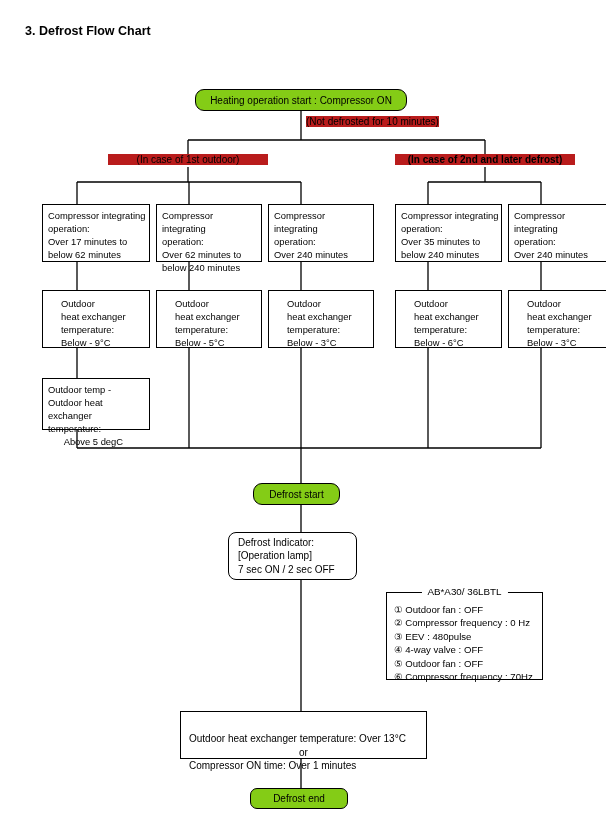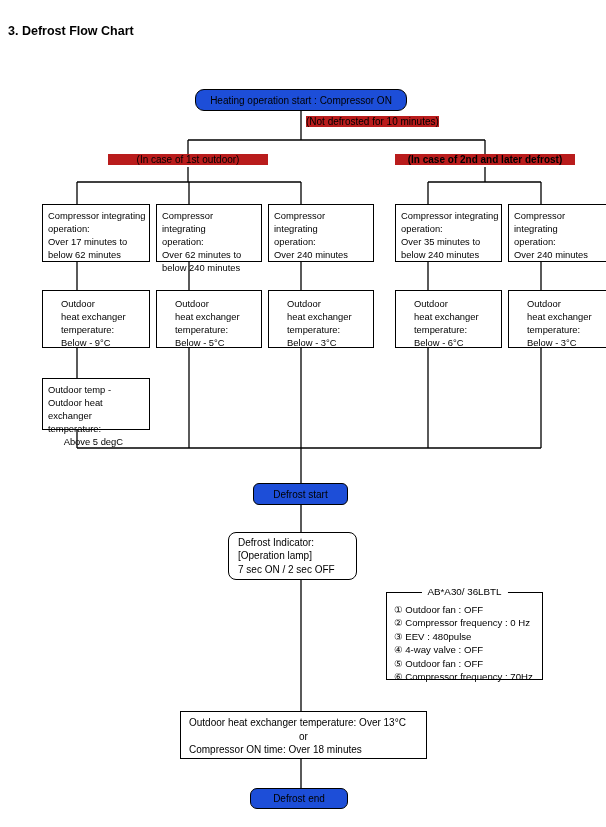--- a/index.html
+++ b/index.html
@@ -5,21 +5,21 @@
   html,body{margin:0;padding:0;background:#fff;}
   #page{
     position:relative;width:606px;height:827px;background:#ffffff;
     font-family:"Liberation Sans", sans-serif;color:#000;overflow:hidden;
   }
   #connectors{position:absolute;left:0;top:0;width:606px;height:827px;}
   .abs{position:absolute;box-sizing:border-box;}
   .heading{font-size:12.5px;font-weight:bold;white-space:nowrap;}
   .subtitle{font-size:10px;line-height:14px;white-space:pre-wrap;}
   .rnode{
-    border:1.4px solid #000;border-radius:9px;background:#1d4ed8;
+    border:1.4px solid #000;border-radius:9px;background:#84cc16;
     display:flex;align-items:center;justify-content:center;
     font-size:10px;white-space:nowrap;
   }
   .flabel{font-size:10px;white-space:nowrap;background:#b91c1c;}
   .ctr{text-align:center;}
   .fbox{
     border:1.4px solid #000;background:#fff;
     font-size:9.4px;line-height:13px;white-space:pre-wrap;
     padding:4px 2px 0 5px;
     margin-left:20px;
@@ -32,21 +32,21 @@
   }
   .notebox{border:1.3px solid #000;background:#fff;}
   .notetitle{
     position:absolute;top:-7px;left:50%;transform:translateX(-50%);
     background:#fff;padding:0 6px;font-size:9.8px;white-space:nowrap;
   }
   .noteitems{padding:10px 0 0 7px;font-size:9.6px;line-height:13.4px;}
   .noteitems div{white-space:nowrap;}
   .endcond{
     border:1.4px solid #000;background:#fff;
-    font-size:10px;line-height:13.5px;padding-top:4px;
+    font-size:10px;line-height:13.5px;padding-top:20px;
   }
   .endcond .l{padding-left:8px;white-space:nowrap;}
 </style>
 </head>
 <body>
 
 <div id="page">
 
   <svg id="connectors" viewBox="0 0 606 827" xmlns="http://www.w3.org/2000/svg">
     <g stroke="#000" stroke-width="1.3" fill="none">
@@ -75,21 +75,21 @@
       <path d="M428 348 V448"></path>
       <path d="M541 348 V448"></path>
       <path d="M77 448 H541"></path>
       <path d="M301 448 V483"></path>
       <path d="M301 505 V532"></path>
       <path d="M301 580 V711"></path>
       <path d="M301 759 V788"></path>
     </g>
   </svg>
 
-  <div class="abs heading" style="left:8px;top:24px;">3. Defrost Flow Chart</div>
+  <div class="abs heading" style="left:25px;top:24px;">3. Defrost Flow Chart</div>
 
   <div class="abs rnode" style="left:195px;top:89px;width:212px;height:22px;">Heating operation start : Compressor ON</div>
 
   <div class="abs flabel" style="left:306px;top:116px;">(Not defrosted for 10 minutes)</div>
   <div class="abs flabel ctr" style="left:108px;top:154px;width:160px;">(In case of 1st outdoor)</div>
   <div class="abs flabel ctr" style="left:395px;top:154px;width:180px;font-weight:bold;">(In case of 2nd and later defrost)</div>
 
   <div class="abs fbox" style="left:22px;top:204px;width:108px;height:58px;">Compressor integrating
 operation:
 Over 17 minutes to
@@ -128,39 +128,39 @@
   <div class="abs fbox tbox" style="left:488px;top:290px;width:106px;height:58px;">Outdoor
 heat exchanger
 temperature:
 Below - 3°C</div>
 
   <div class="abs fbox" style="left:22px;top:378px;width:108px;height:52px;">Outdoor temp -
 Outdoor heat exchanger
 temperature:
       Above 5 degC</div>
 
-  <div class="abs rnode" style="left:253px;top:483px;width:95px;height:22px;border-radius:6px;">Defrost start</div>
+  <div class="abs rnode" style="left:253px;top:483px;width:87px;height:22px;">Defrost start</div>
 
   <div class="abs indbox" style="left:228px;top:532px;width:129px;height:48px;">Defrost Indicator:
 [Operation lamp]
 7 sec ON / 2 sec OFF</div>
 
   <div class="abs notebox" style="left:386px;top:592px;width:157px;height:88px;">
     <div class="notetitle">AB*A30/ 36LBTL</div>
     <div class="noteitems">
       <div>① Outdoor fan : OFF</div>
       <div>② Compressor frequency : 0 Hz</div>
       <div>③ EEV : 480pulse</div>
       <div>④ 4-way valve : OFF</div>
       <div>⑤ Outdoor fan : OFF</div>
       <div>⑥ Compressor frequency : 70Hz</div>
     </div>
   </div>
 
   <div class="abs endcond" style="left:180px;top:711px;width:247px;height:48px;">
     <div class="l">Outdoor heat exchanger temperature: Over 13°C</div>
     <div class="ctr">or</div>
-    <div class="l">Compressor ON time: Over 18 minutes</div>
+    <div class="l">Compressor ON time: Over 1 minutes</div>
   </div>
 
   <div class="abs rnode" style="left:250px;top:788px;width:98px;height:21px;border-radius:7px;">Defrost end</div>
 
 </div>
 
 </body></html>

